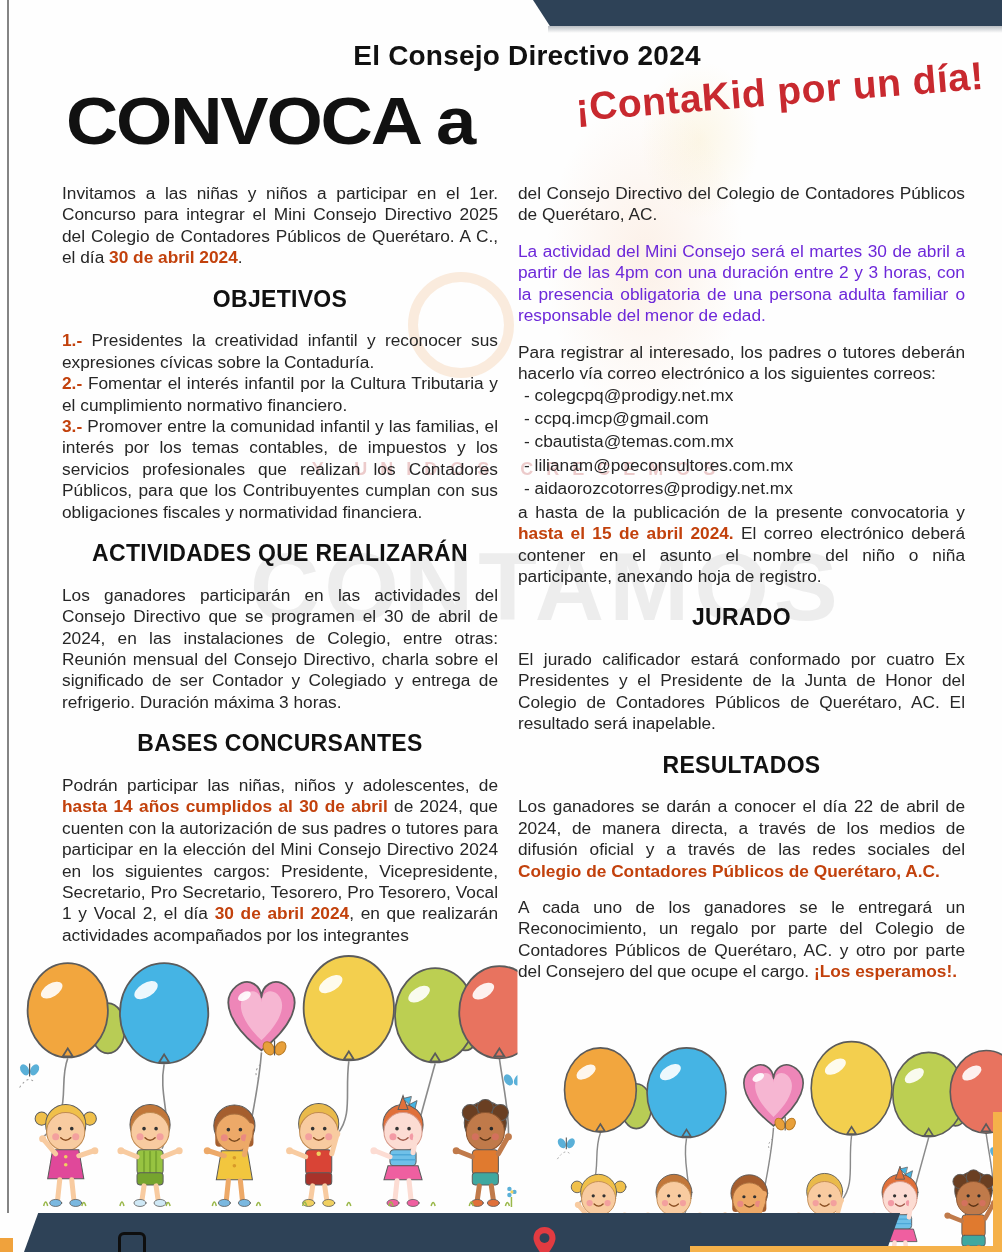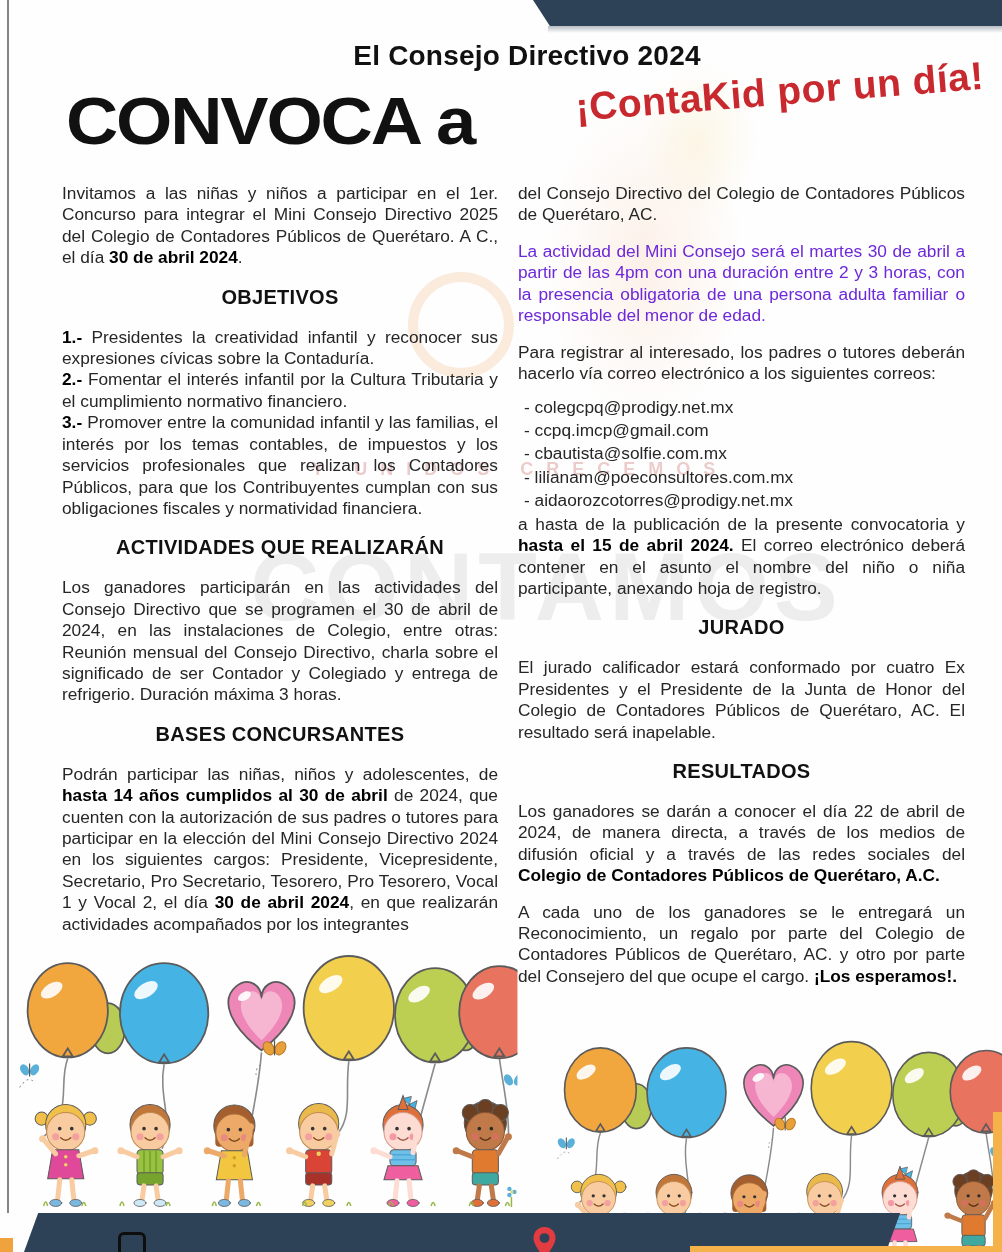--- a/index.html
+++ b/index.html
@@ -34,26 +34,26 @@
   .wm-pink{position:absolute;left:140px;top:459px;width:760px;text-align:center;
     font-size:18px;font-weight:bold;letter-spacing:13px;color:rgba(195,85,85,.30);white-space:nowrap;}
   .wm-gray{position:absolute;left:250px;top:532px;width:680px;text-align:left;
     font-size:96px;font-weight:bold;letter-spacing:5px;color:rgba(150,150,150,.16);white-space:nowrap;}
   
   .col{position:absolute;top:183px;font-size:17.3px;line-height:1.24;text-align:justify;z-index:2;}
   .col-left{left:62px;width:436px;}
   .col-right{left:518px;width:447px;}
   .col p{margin:0 0 15px 0;}
   .col p.tight{margin-bottom:0;}
-  .sec-h{margin:16px 0 17px 0;text-align:center;font-size:20px;font-weight:bold;
+  .sec-h{margin:16px 0 17px 0;text-align:center;font-size:23px;font-weight:bold;
     color:#111;letter-spacing:.3px;}
   .red-note{color:#6d28d9;}
-  .email-list{margin:12px 0 0 6px;text-align:left;}
+  .email-list{margin:0 0 0 6px;text-align:left;}
   .email-list div{margin:0 0 2px 0;}
-  b{color:#000000;}
+  b{color:#c2410c;}
   
   .scene{position:absolute;z-index:1;}
   .scene1{left:14px;top:952px;width:505px;height:263px;}
   .scene2{left:552px;top:1038px;width:452px;height:235px;}
   .scene svg{width:100%;height:100%;display:block;}
   
   .footer-band{position:absolute;left:30px;top:1213px;width:862px;height:45px;background:#2e4257;
     transform:skewX(-20deg);z-index:4;}
   .phone-icon{position:absolute;left:118px;top:1232px;width:22px;height:28px;border:3px solid #0e0e0e;
     border-radius:6px;background:#2e4257;z-index:5;}
@@ -97,21 +97,21 @@
 
   <div class="col col-right">
     <p>del Consejo Directivo del Colegio de Contadores Públicos de Querétaro, AC.</p>
 
     <p class="red-note">La actividad del Mini Consejo será el martes 30 de abril a partir de las 4pm con una duración entre 2 y 3 horas, con la presencia obligatoria de una persona adulta familiar o responsable del menor de edad.</p>
 
     <p class="tight">Para registrar al interesado, los padres o tutores deberán hacerlo vía correo electrónico a los siguientes correos:</p>
     <div class="email-list">
       <div>- colegcpq@prodigy.net.mx</div>
       <div>- ccpq.imcp@gmail.com</div>
-      <div>- cbautista@solfie.com.mx</div>
+      <div>- cbautista@temas.com.mx</div>
       <div>-  lilianam@poeconsultores.com.mx</div>
       <div>- aidaorozcotorres@prodigy.net.mx</div>
     </div>
     <p><span>a hasta de la publicación de la presente convocatoria y </span><b>hasta el 15 de abril 2024.</b><span> El correo electrónico deberá contener en el asunto el nombre del niño o niña participante, anexando hoja de registro.</span></p>
 
     <div class="sec-h">JURADO</div>
     <p>El jurado calificador estará conformado por cuatro Ex Presidentes y el Presidente de la Junta de Honor del Colegio de Contadores Públicos de Querétaro, AC. El resultado será inapelable.</p>
 
     <div class="sec-h">RESULTADOS</div>
     <p><span>Los ganadores se darán a conocer el día 22 de abril de 2024, de manera directa, a través de los medios de difusión oficial y a través de las redes sociales del </span><b>Colegio de Contadores Públicos de Querétaro, A.C.</b></p>

